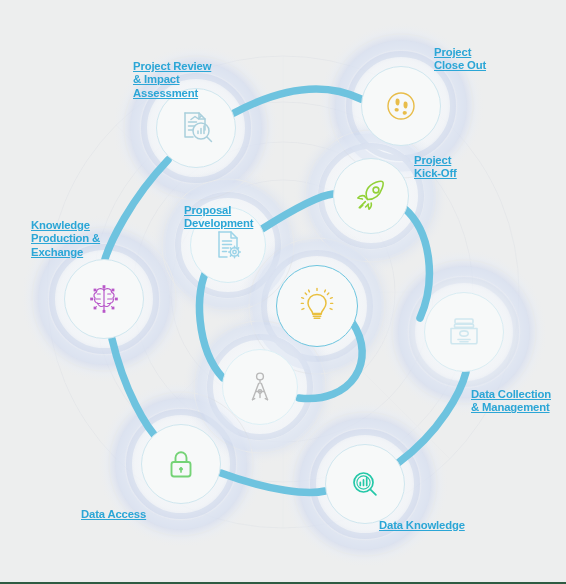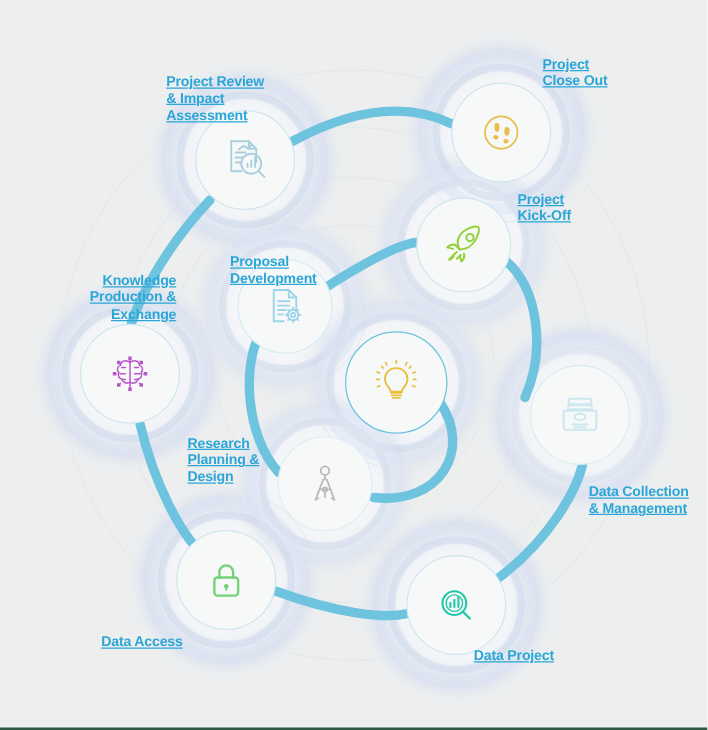--- a/index.html
+++ b/index.html
@@ -200,21 +200,21 @@
         <rect x="29.6" y="11.6" width="2.8" height="2.8"></rect>
         <rect x="11.6" y="29.6" width="2.8" height="2.8"></rect>
         <rect x="29.6" y="29.6" width="2.8" height="2.8"></rect>
       </g>
       <g stroke="#b857c9" stroke-width="1">
         <path d="M22 11 v-1.4 M22 33 v1.4 M11 22 h-1.4 M33 22 h1.4"></path>
         <path d="M14.5 14.5 l-1.2 -1.2 M29.5 14.5 l1.2 -1.2 M14.5 29.5 l-1.2 1.2 M29.5 29.5 l1.2 1.2"></path>
       </g>
     </svg>
   </div>
-  <div class="lbl l" style="left:31px; top:219px; width:110px;text-align:right;">Knowledge
+  <div class="lbl l" style="left:31px; top:219px; width:110px;">Knowledge
 Production &amp;
 Exchange</div>
 
   <div class="node" style="left:424px; top:292px; width:80px; height:80px; border:1.3px solid #d9ecf2;">
     <svg class="ico" width="42" height="42" viewBox="0 0 42 42" fill="none" stroke="#cfe7ef" stroke-width="1.6" stroke-linecap="round" stroke-linejoin="round">
       <rect x="12" y="8" width="18" height="4.5" rx="1.2"></rect>
       <path d="M14.5 12.5 h13"></path>
       <rect x="11.5" y="13.2" width="19" height="3.2" rx="1"></rect>
       <path d="M8 17.5 h26 v13.5 a1.8 1.8 0 0 1 -1.8 1.8 h-22.4 a1.8 1.8 0 0 1 -1.8 -1.8 z"></path>
       <ellipse cx="21" cy="22.5" rx="4.2" ry="2.6"></ellipse>
@@ -235,21 +235,21 @@
   <div class="lbl l" style="left:81px; top:496px; width:100px;margin-top:12px;">Data Access</div>
 
   <div class="node" style="left:325px; top:444px; width:80px; height:80px; border:1.3px solid #cfe6ee;">
     <svg class="ico" width="40" height="40" viewBox="0 0 40 40" fill="none" stroke="#24c8a8" stroke-width="1.7" stroke-linecap="round" stroke-linejoin="round">
       <circle cx="18.5" cy="18.5" r="9.5"></circle>
       <circle cx="18.5" cy="18.5" r="6.6" stroke-width="1.1"></circle>
       <path d="M25.3 25.3 l5.6 5.6"></path>
       <path d="M15.3 21.5 v-3.2 M18.5 21.5 v-5.6 M21.7 21.5 v-7.8"></path>
     </svg>
   </div>
-  <div class="lbl l" style="left:379px; top:519px; width:110px;">Data Project</div>
+  <div class="lbl l" style="left:379px; top:519px; width:110px;">Data Knowledge</div>
 
   <div class="node" style="left:190px; top:207px; width:76px; height:76px; border:1.3px solid #d5ecf3;">
     <svg class="ico" width="42" height="42" viewBox="0 0 42 42" fill="none" stroke="#9dd4e8" stroke-width="1.5" stroke-linecap="round" stroke-linejoin="round">
       <path d="M12 8 h12 l6 6 v11"></path>
       <path d="M24 8 v6 h6"></path>
       <path d="M12 8 v25 h8"></path>
       <path d="M15.5 17 h9 M15.5 20.5 h9 M15.5 24 h6 M15.5 27.5 h4"></path>
       <circle cx="27.5" cy="28" r="4.2"></circle>
       <circle cx="27.5" cy="28" r="1.7"></circle>
       <path d="M27.5 22.2 v1.5 M27.5 32.3 v1.5 M21.7 28 h1.5 M31.8 28 h1.5
@@ -291,17 +291,14 @@
     <svg class="ico" width="42" height="42" viewBox="0 0 42 42" fill="none" stroke="#b9b9b9" stroke-width="1.4" stroke-linecap="round" stroke-linejoin="round">
       <circle cx="21" cy="10.5" r="3.4"></circle>
       <path d="M21 13.9 v3.6"></path>
       <path d="M19.6 17.5 l-6.1 16.2 M22.4 17.5 l6.1 16.2"></path>
       <path d="M13.5 33.7 l2.2 -1.1 M28.5 33.7 l-2.2 -1.1"></path>
       <path d="M16.8 25.5 h8.4"></path>
       <circle cx="21" cy="25.5" r="1.7"></circle>
       <path d="M21 27.2 v4.4"></path>
     </svg>
   </div>
-  <div class="lbl l" style="left:150px; top:349px; width:100px;">Research
-Planning &amp;
-Design</div>
 
 </div>
 
 </body></html>

